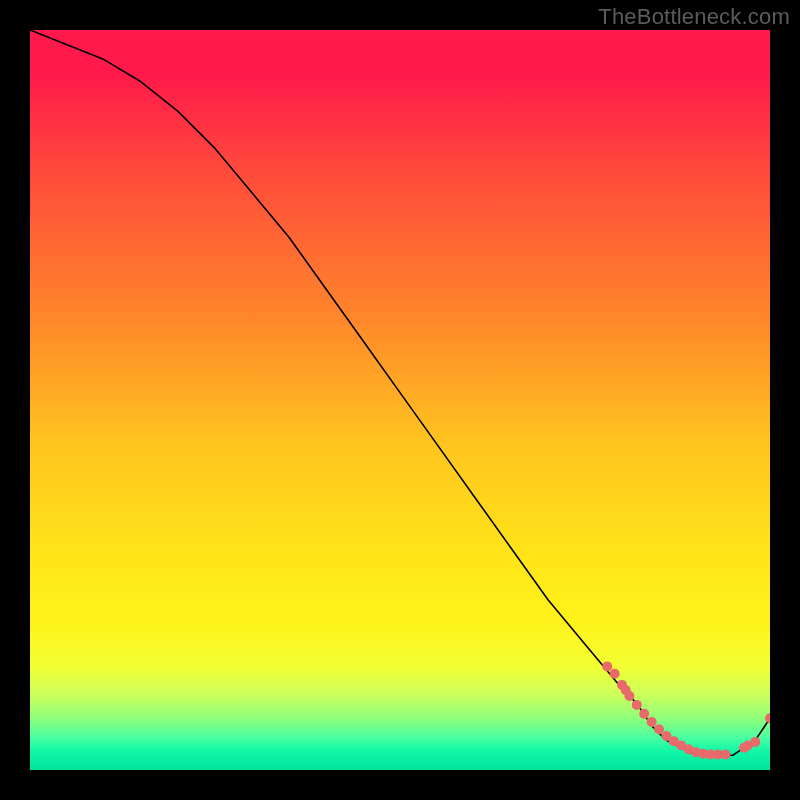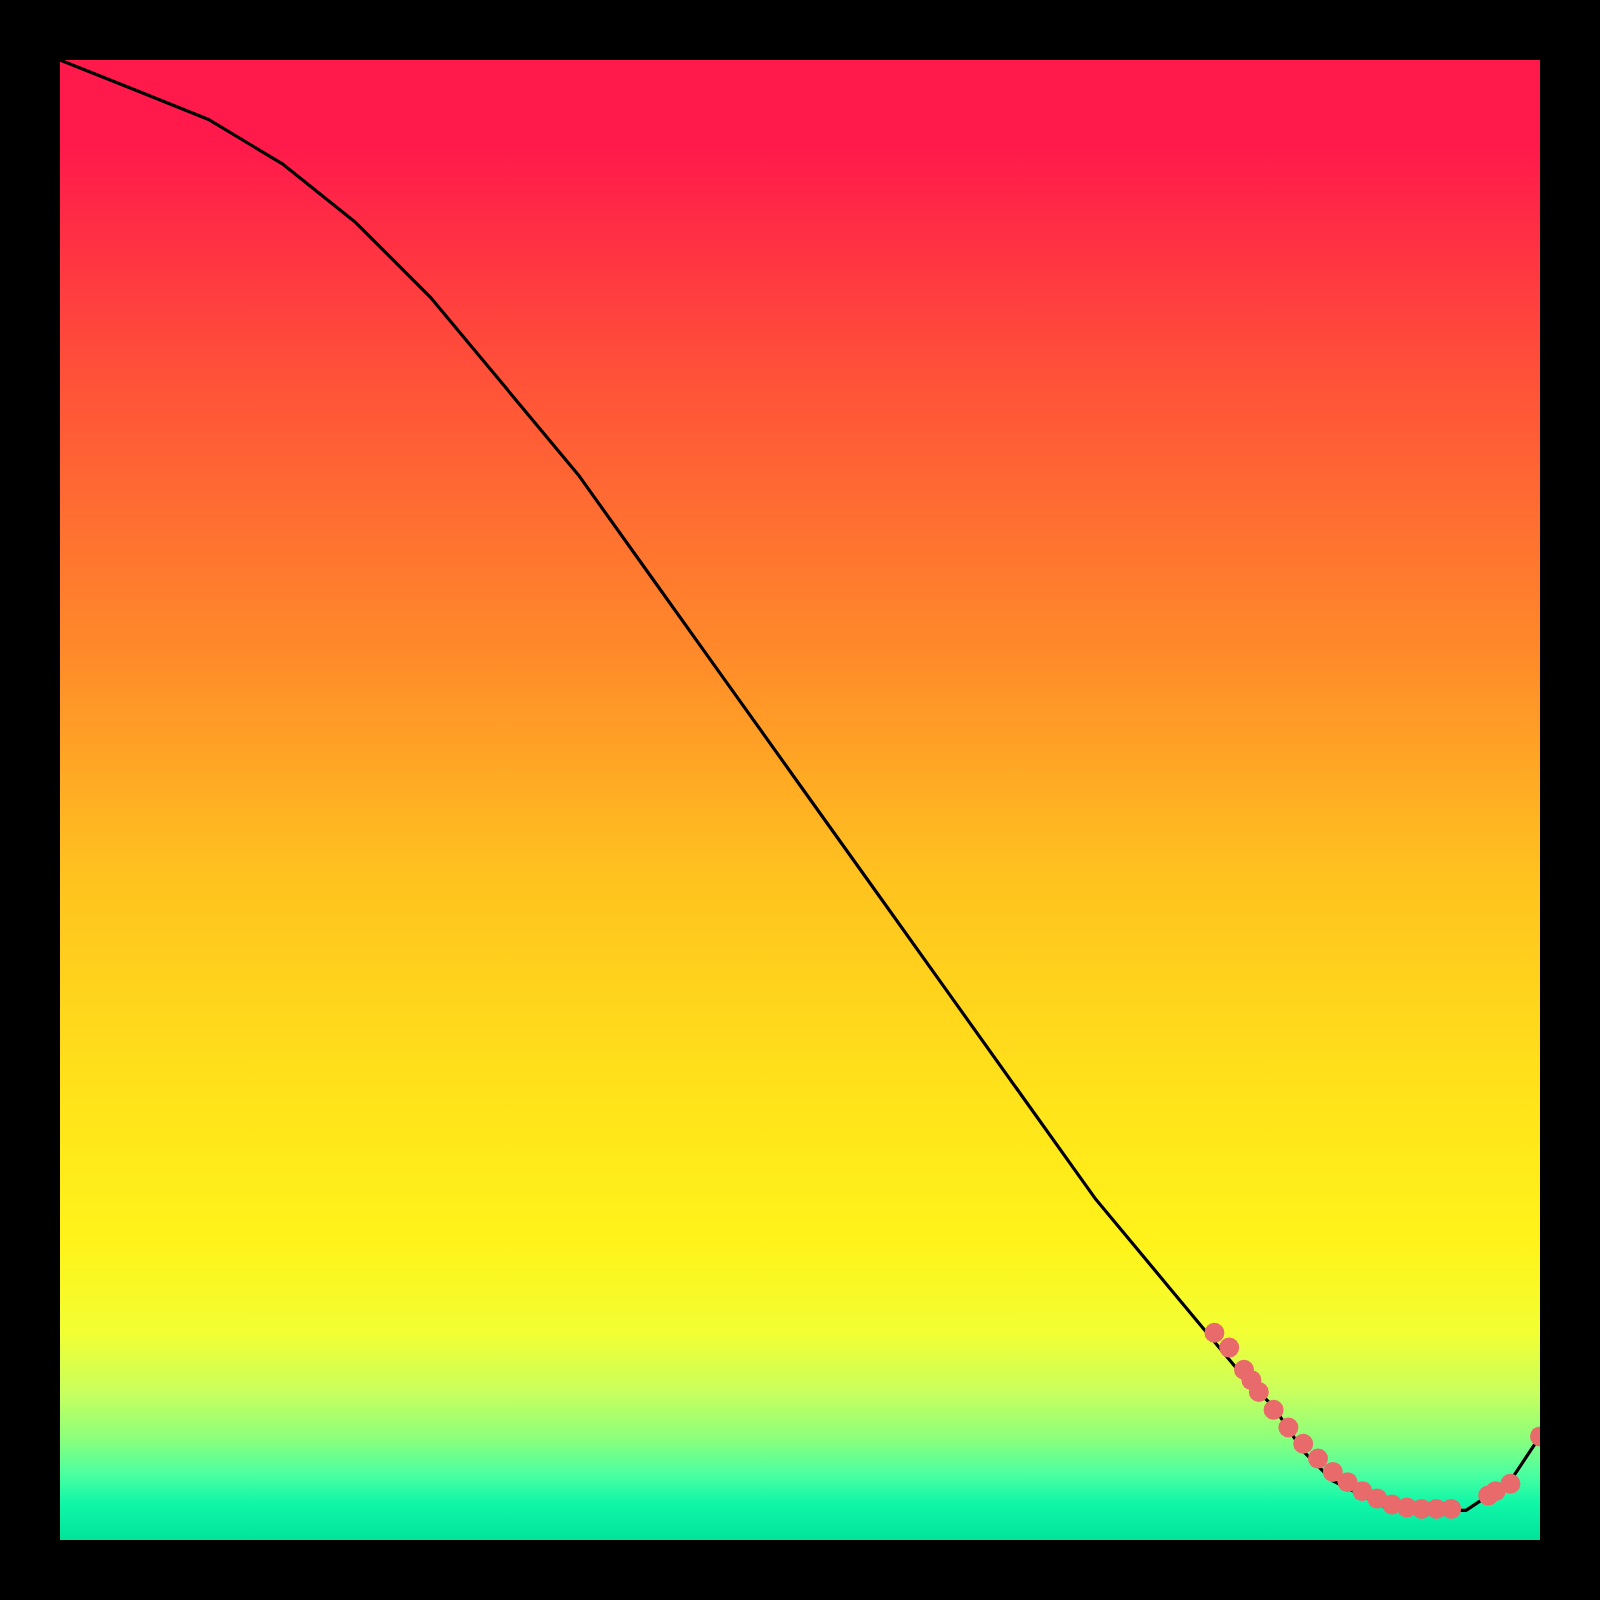--- a/index.html
+++ b/index.html
@@ -29,20 +29,21 @@
     top: 30px;
     width: 740px;
     height: 740px;
   }
 </style>
 </head>
 <body>
 
 <div class="frame">
 
+  <div class="watermark">TheBottleneck.com</div>
 
   <div class="plot">
     <svg width="740" height="740" viewBox="0 0 740 740" preserveAspectRatio="none">
       <defs>
         <linearGradient id="bg-grad" x1="0" y1="0" x2="0" y2="1">
             <stop offset="0.00%" stop-color="#ff1a4b"></stop>
             <stop offset="6.00%" stop-color="#ff1a4b"></stop>
             <stop offset="20.00%" stop-color="#ff4d3a"></stop>
             <stop offset="40.00%" stop-color="#ff8a2a"></stop>
             <stop offset="55.00%" stop-color="#ffc21f"></stop>

